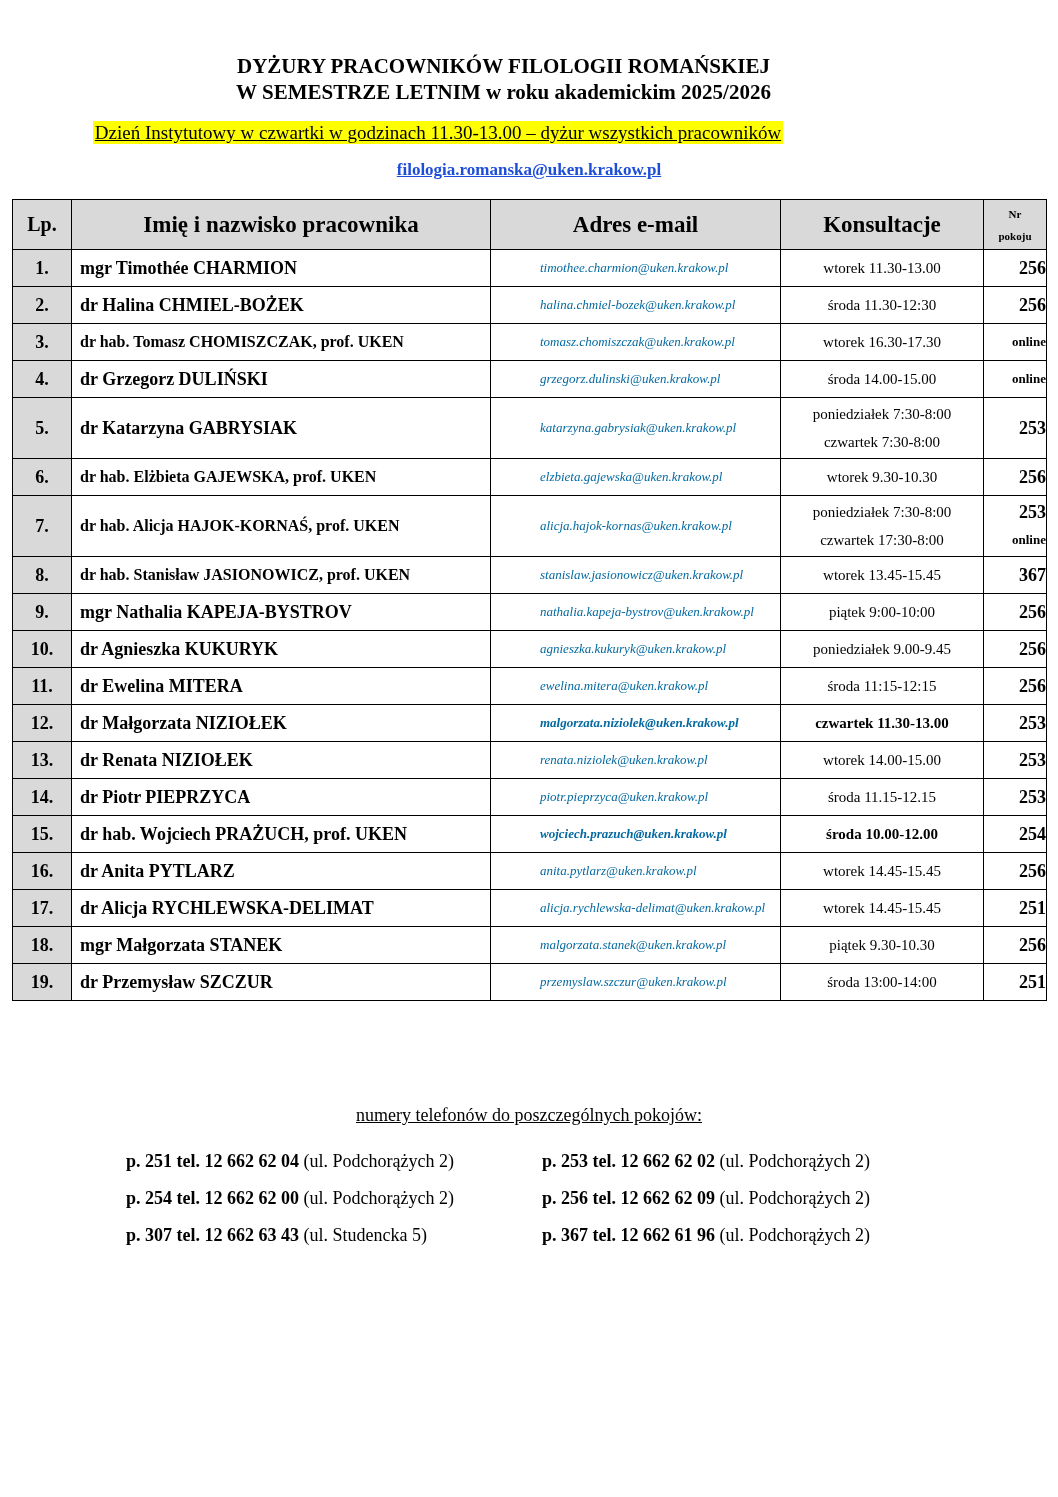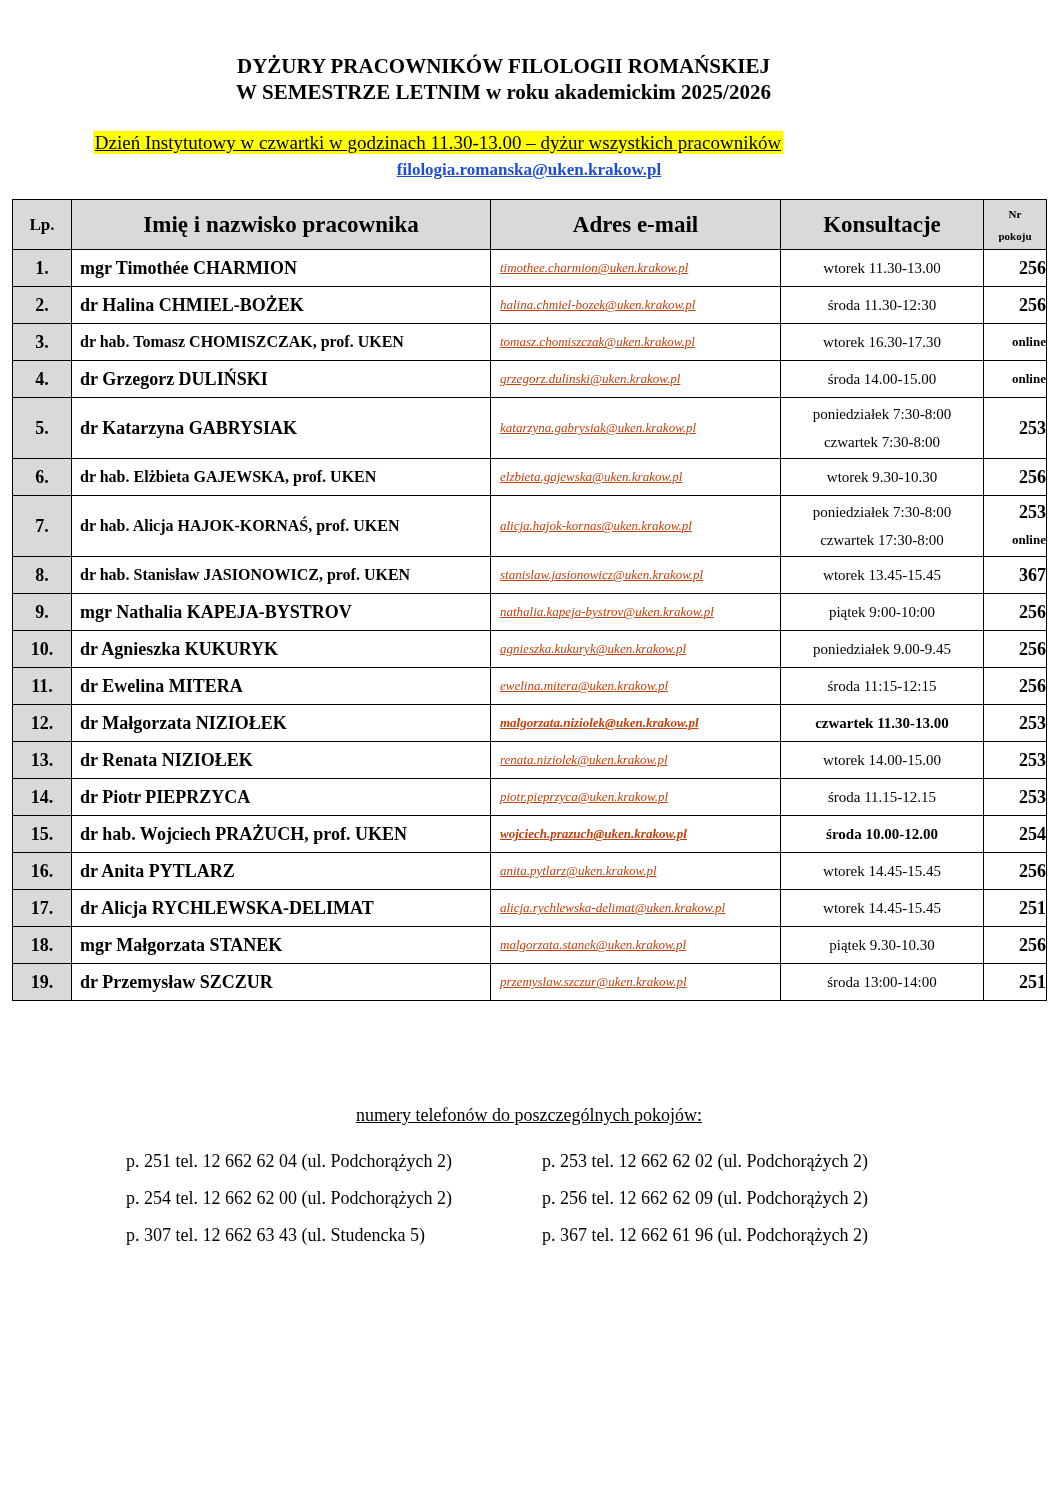--- a/index.html
+++ b/index.html
@@ -6,62 +6,62 @@
     body {
       width: 1058px; height: 1497px; position: relative; overflow: hidden;
       font-family: "Liberation Serif", "DejaVu Serif", serif; color: #000;
     }
     .title {
       position: absolute; left: 0; width: 1007px; text-align: center;
       font-weight: bold; font-size: 21px; line-height: 25px;
     }
     .title.l1 { top: 54px; }
     .title.l2 { top: 80px; }
-    .notice-wrap { position: absolute; top: 131px; left: 0; width: 876px; text-align: center; }
+    .notice-wrap { position: absolute; top: 121px; left: 0; width: 876px; text-align: center; }
     .notice {
       display: inline-block; background: #ffff00; font-size: 19px; line-height: 23px;
       text-decoration: underline; padding: 0 2px;
     }
     .dept-email-wrap { position: absolute; top: 160px; left: 0; width: 1058px; text-align: center; }
     .dept-email {
       color: #1d4ed8; font-weight: bold; font-size: 17px; text-decoration: underline; cursor: pointer;
     }
     table.staff {
       position: absolute; top: 199px; left: 12px; width: 1034px;
       border-collapse: collapse; table-layout: fixed;
     }
     table.staff td, table.staff th {
       border: 1.5px solid #000; padding: 0; vertical-align: middle;
     }
     table.staff th {
       background: #d9d9d9; font-weight: bold; height: 49px; font-size: 23px;
     }
-    table.staff th.lp { font-size: 17px; }
+    table.staff th.lp { font-size: 20px; }
     table.staff th.room { font-size: 11px; line-height: 22px; }
     td.lp-cell { background: #d9d9d9; text-align: center; font-weight: bold; font-size: 18px; }
     td.name-cell { font-weight: bold; font-size: 18px; padding-left: 8px !important; white-space: nowrap; }
     td.name-cell.small { font-size: 16px; }
     td.email-cell { padding-left: 9px !important; font-size: 13px; font-style: italic; white-space: nowrap; }
-    td.email-cell a { color: #c2410c; text-decoration: underline; cursor: pointer; }
+    td.email-cell a { color: #0369a1; cursor: pointer; margin-left: 40px; }
     td.email-cell a.bold { font-weight: bold; }
     td.cons-cell { text-align: center; font-size: 15px; line-height: 28px; }
     td.cons-cell.bold { font-weight: bold; }
     td.room-cell { text-align: right; font-weight: bold; font-size: 18px; line-height: 28px; }
     td.room-cell .small { font-size: 13px; }
     tr.row td { height: 36px; }
     tr.row.tall td { height: 60px; }
     .phones-title {
       position: absolute; top: 1105px; left: 0; width: 1058px; text-align: center;
       font-size: 18px; text-decoration: underline;
     }
     .phones {
       position: absolute; top: 1150px; left: 126px; width: 820px;
       display: grid; grid-template-columns: 416px 400px; row-gap: 14px; font-size: 18px; line-height: 23px;
     }
-    .phones .b { font-weight: normal; }
+    .phones .b { font-weight: bold; }
   </style>
 </head>
 <body>
 
 <div class="title l1">DYŻURY PRACOWNIKÓW FILOLOGII ROMAŃSKIEJ</div>
 <div class="title l2">W SEMESTRZE LETNIM w roku akademickim 2025/2026</div>
 
 <div class="notice-wrap">
   <span class="notice">Dzień Instytutowy w czwartki w godzinach 11.30-13.00 – dyżur wszystkich pracowników</span>
 </div>

